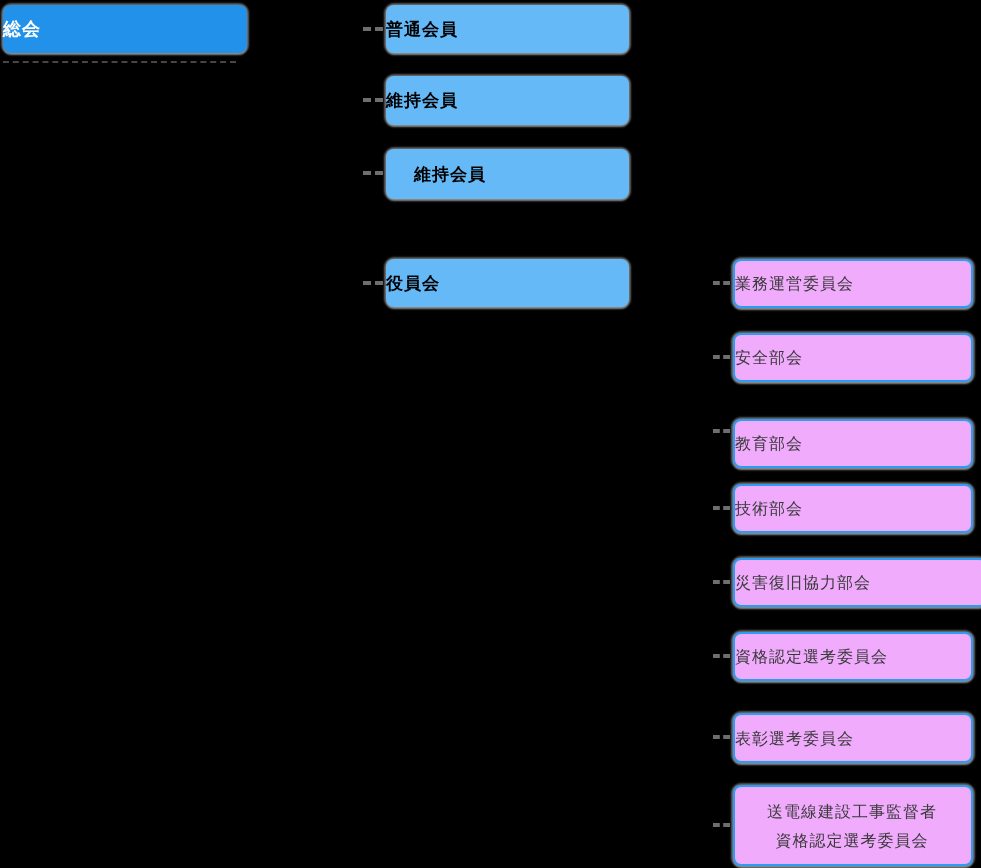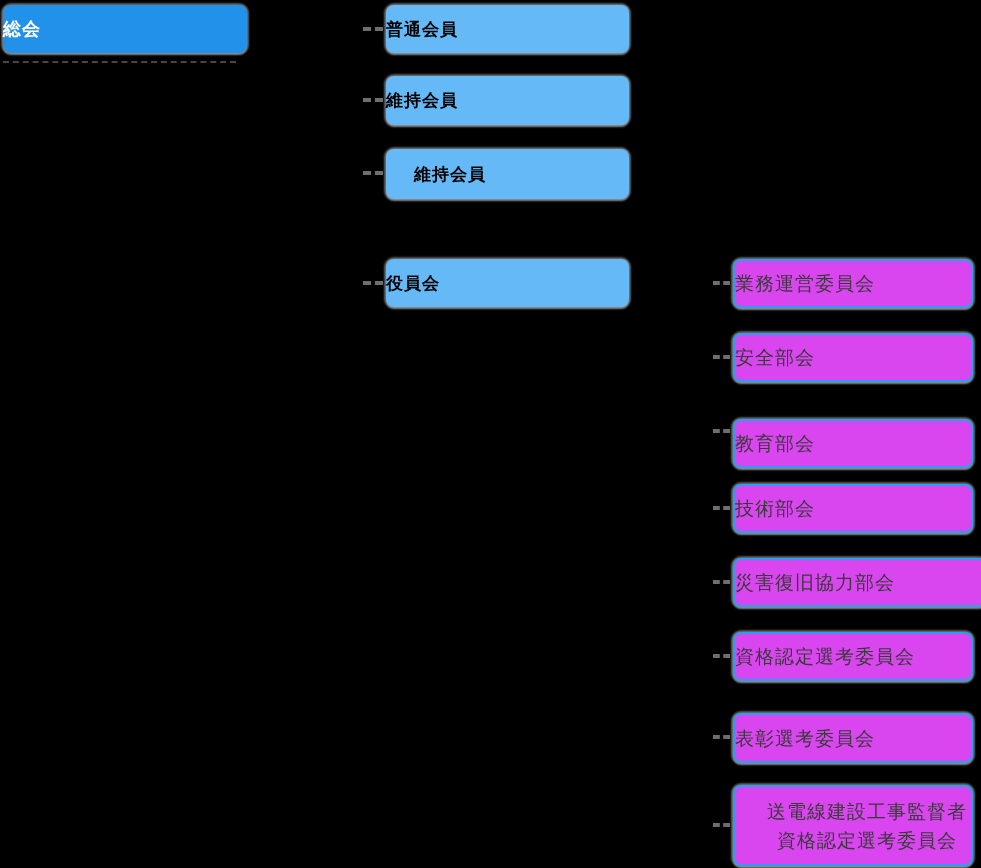--- a/index.html
+++ b/index.html
@@ -39,25 +39,25 @@
     font-weight: bold;
     font-size: 18px;
   }
   .pill--light {
     background: #64b9f6;
     color: #000000;
     font-weight: bold;
     font-size: 17px;
   }
   .pill--outline {
-    background: #d946ef;
+    background: #f0abfc;
     border: 2px solid #2b9df4;
     color: #3a3a3a;
     font-weight: normal;
-    font-size: 19px;
+    font-size: 16px;
   }
   .connector-stub {
     position: absolute;
     width: 20px;
     height: 0;
     border-top: 4px dashed #6e6e6e;
   }
   .connector-stub--short { width: 17px; }
   .dashed-underline {
     position: absolute;

